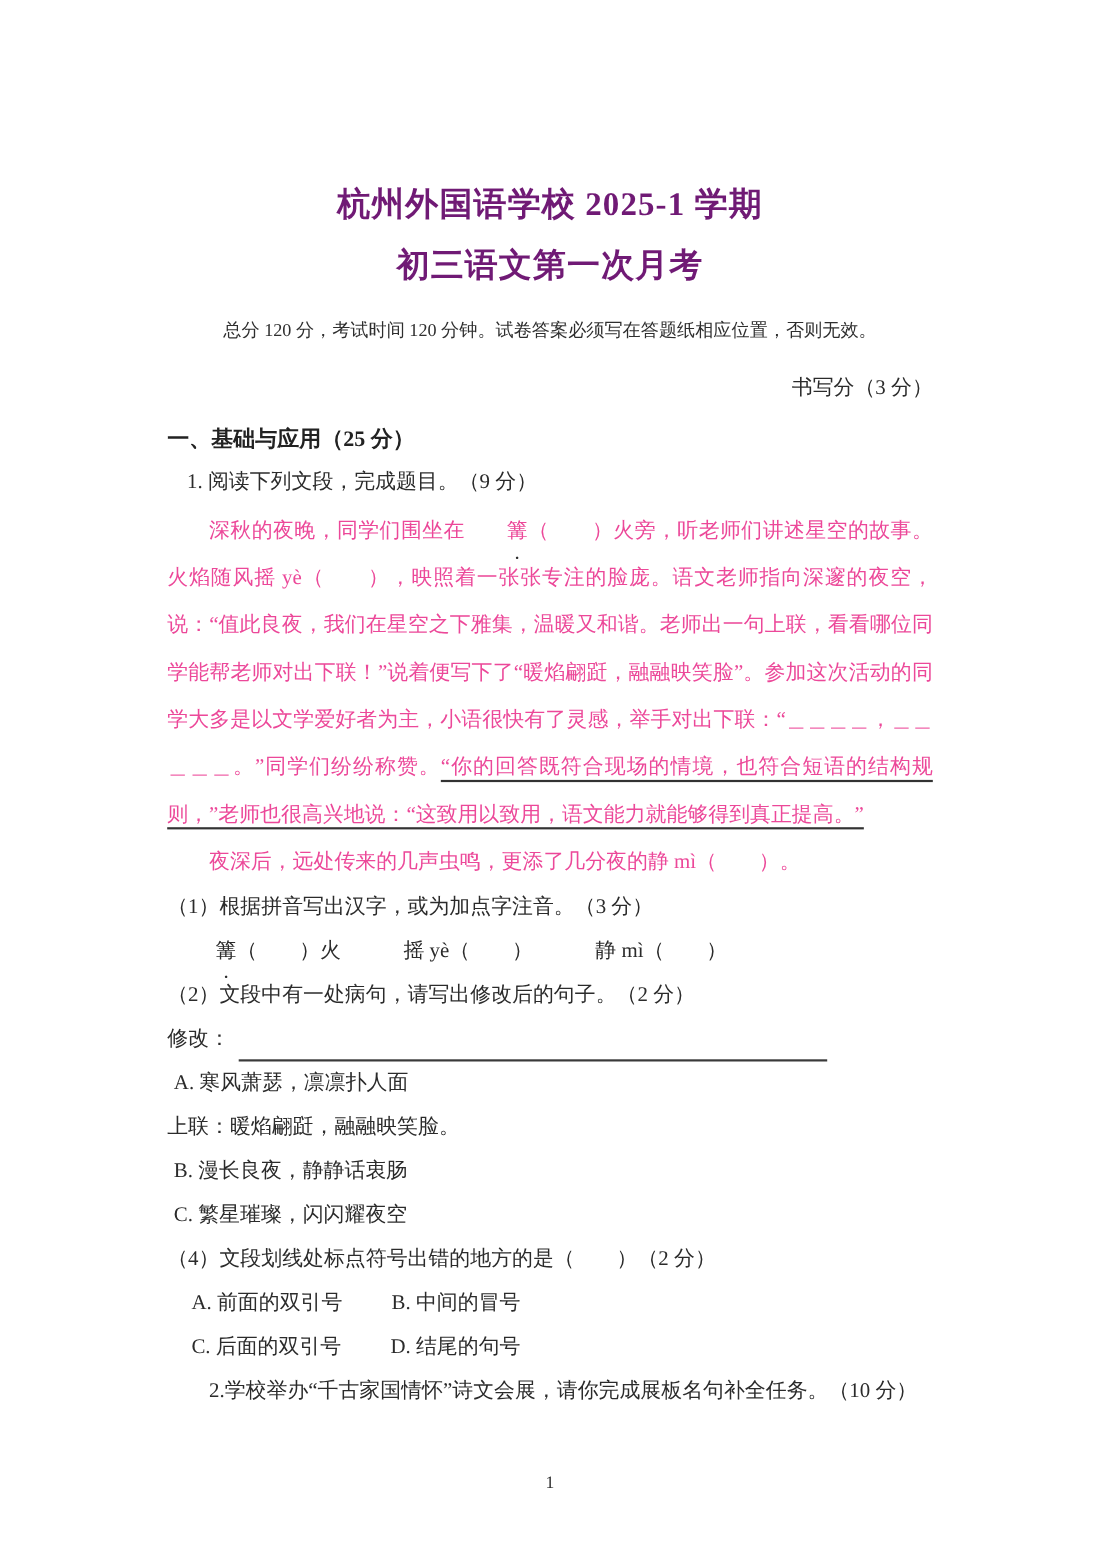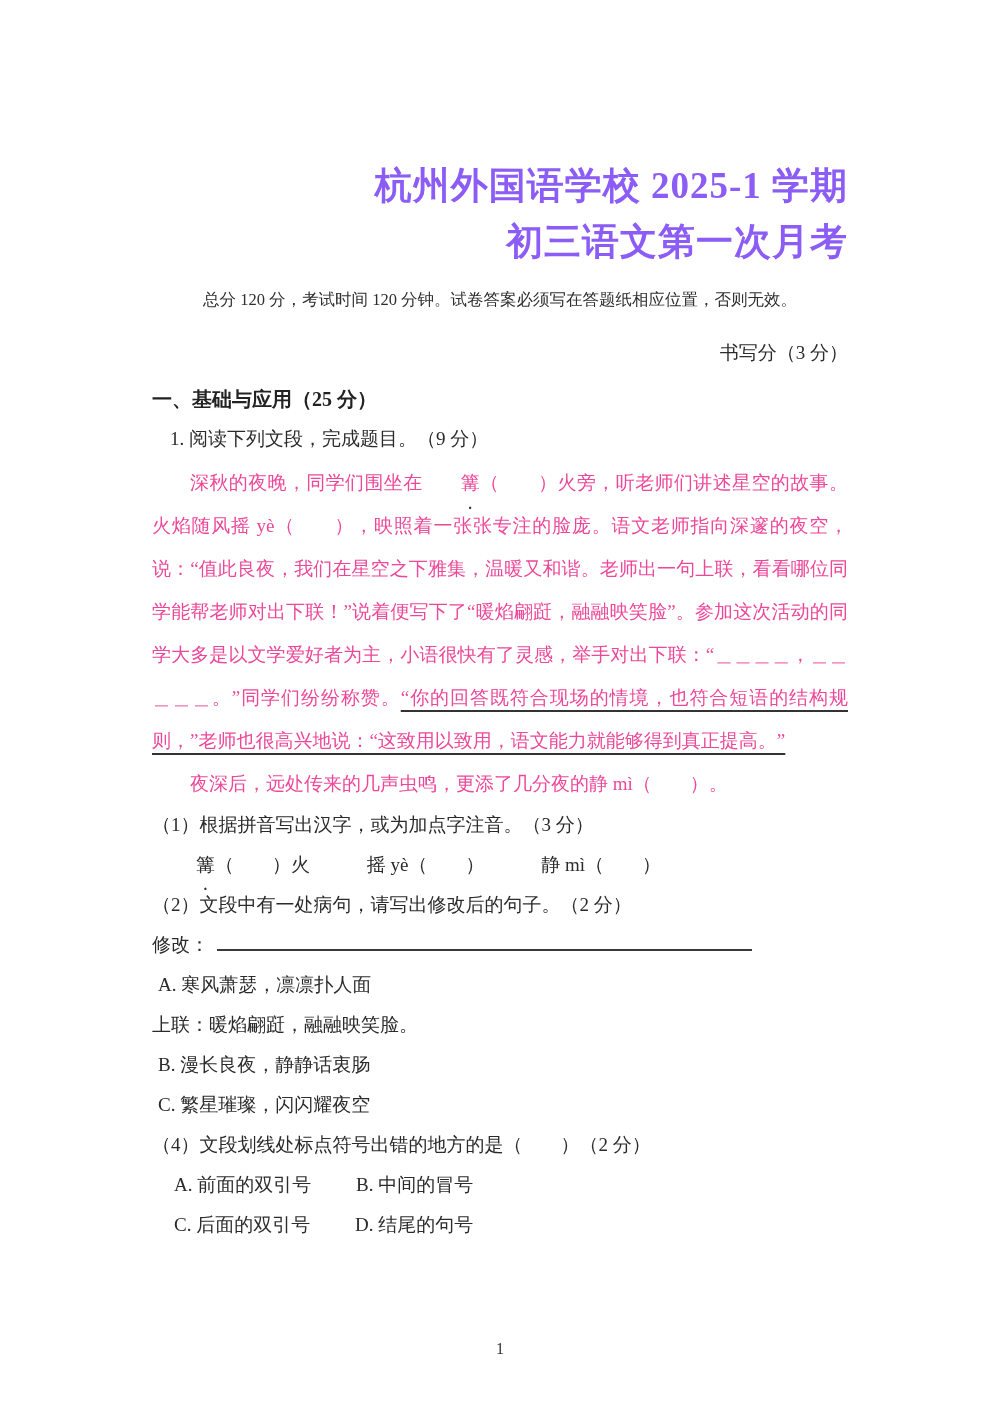--- a/index.html
+++ b/index.html
@@ -16,26 +16,26 @@
     position: relative;
   }
   .page {
     box-sizing: border-box;
     width: 1000px;
     height: 1413px;
     padding: 163px 152px 0 152px;
     position: relative;
   }
   .doc-title {
-    text-align: right;
-    font-size: 37px;
+    text-align: center;
+    font-size: 30px;
     font-weight: bold;
     line-height: 46px;
     letter-spacing: 1px;
-    color: #8b5cf6;
+    color: #701a75;
   }
   .doc-title.second {
     margin-top: 10px;
   }
   .exam-info {
     text-align: center;
     font-size: 16.5px;
     line-height: 22px;
     margin-top: 24px;
     color: #2e2e2e;
@@ -88,21 +88,21 @@
     font-size: 0.75em;
     font-weight: bold;
     color: #2b2b2b;
     line-height: 1;
   }
   .pinyin-row {
     padding-left: 44px;
   }
   .pinyin-item { margin-right: 52px; }
   .pinyin-item:last-child { margin-right: 0; }
-  .revise-row { display: flex; align-items: flex-start; }
+  .revise-row { display: flex; align-items: flex-end; font-family: Liberation Mono, monospace; }
   .blank-line {
     display: inline-block;
     width: 535px;
     border-bottom: 2px solid #3a3a3a;
     height: 24px;
     margin-left: 8px;
   }
   .option-line { padding-left: 6px; }
   .option-pair { padding-left: 22px; }
   .option-pair .opt-a { margin-right: 40px; }
@@ -163,16 +163,17 @@
 
   <div class="line option-pair">
     <span class="opt-a">A. 前面的双引号</span>
     <span>B. 中间的冒号</span>
   </div>
   <div class="line option-pair">
     <span class="opt-a">C. 后面的双引号</span>
     <span>D. 结尾的句号</span>
   </div>
 
+  <div class="line q2-line">2.学校举办“千古家国情怀”诗文会展，请你完成展板名句补全任务。（10 分）</div>
 
   <div class="page-footer">1</div>
 
 </div>
 
 </body></html>

